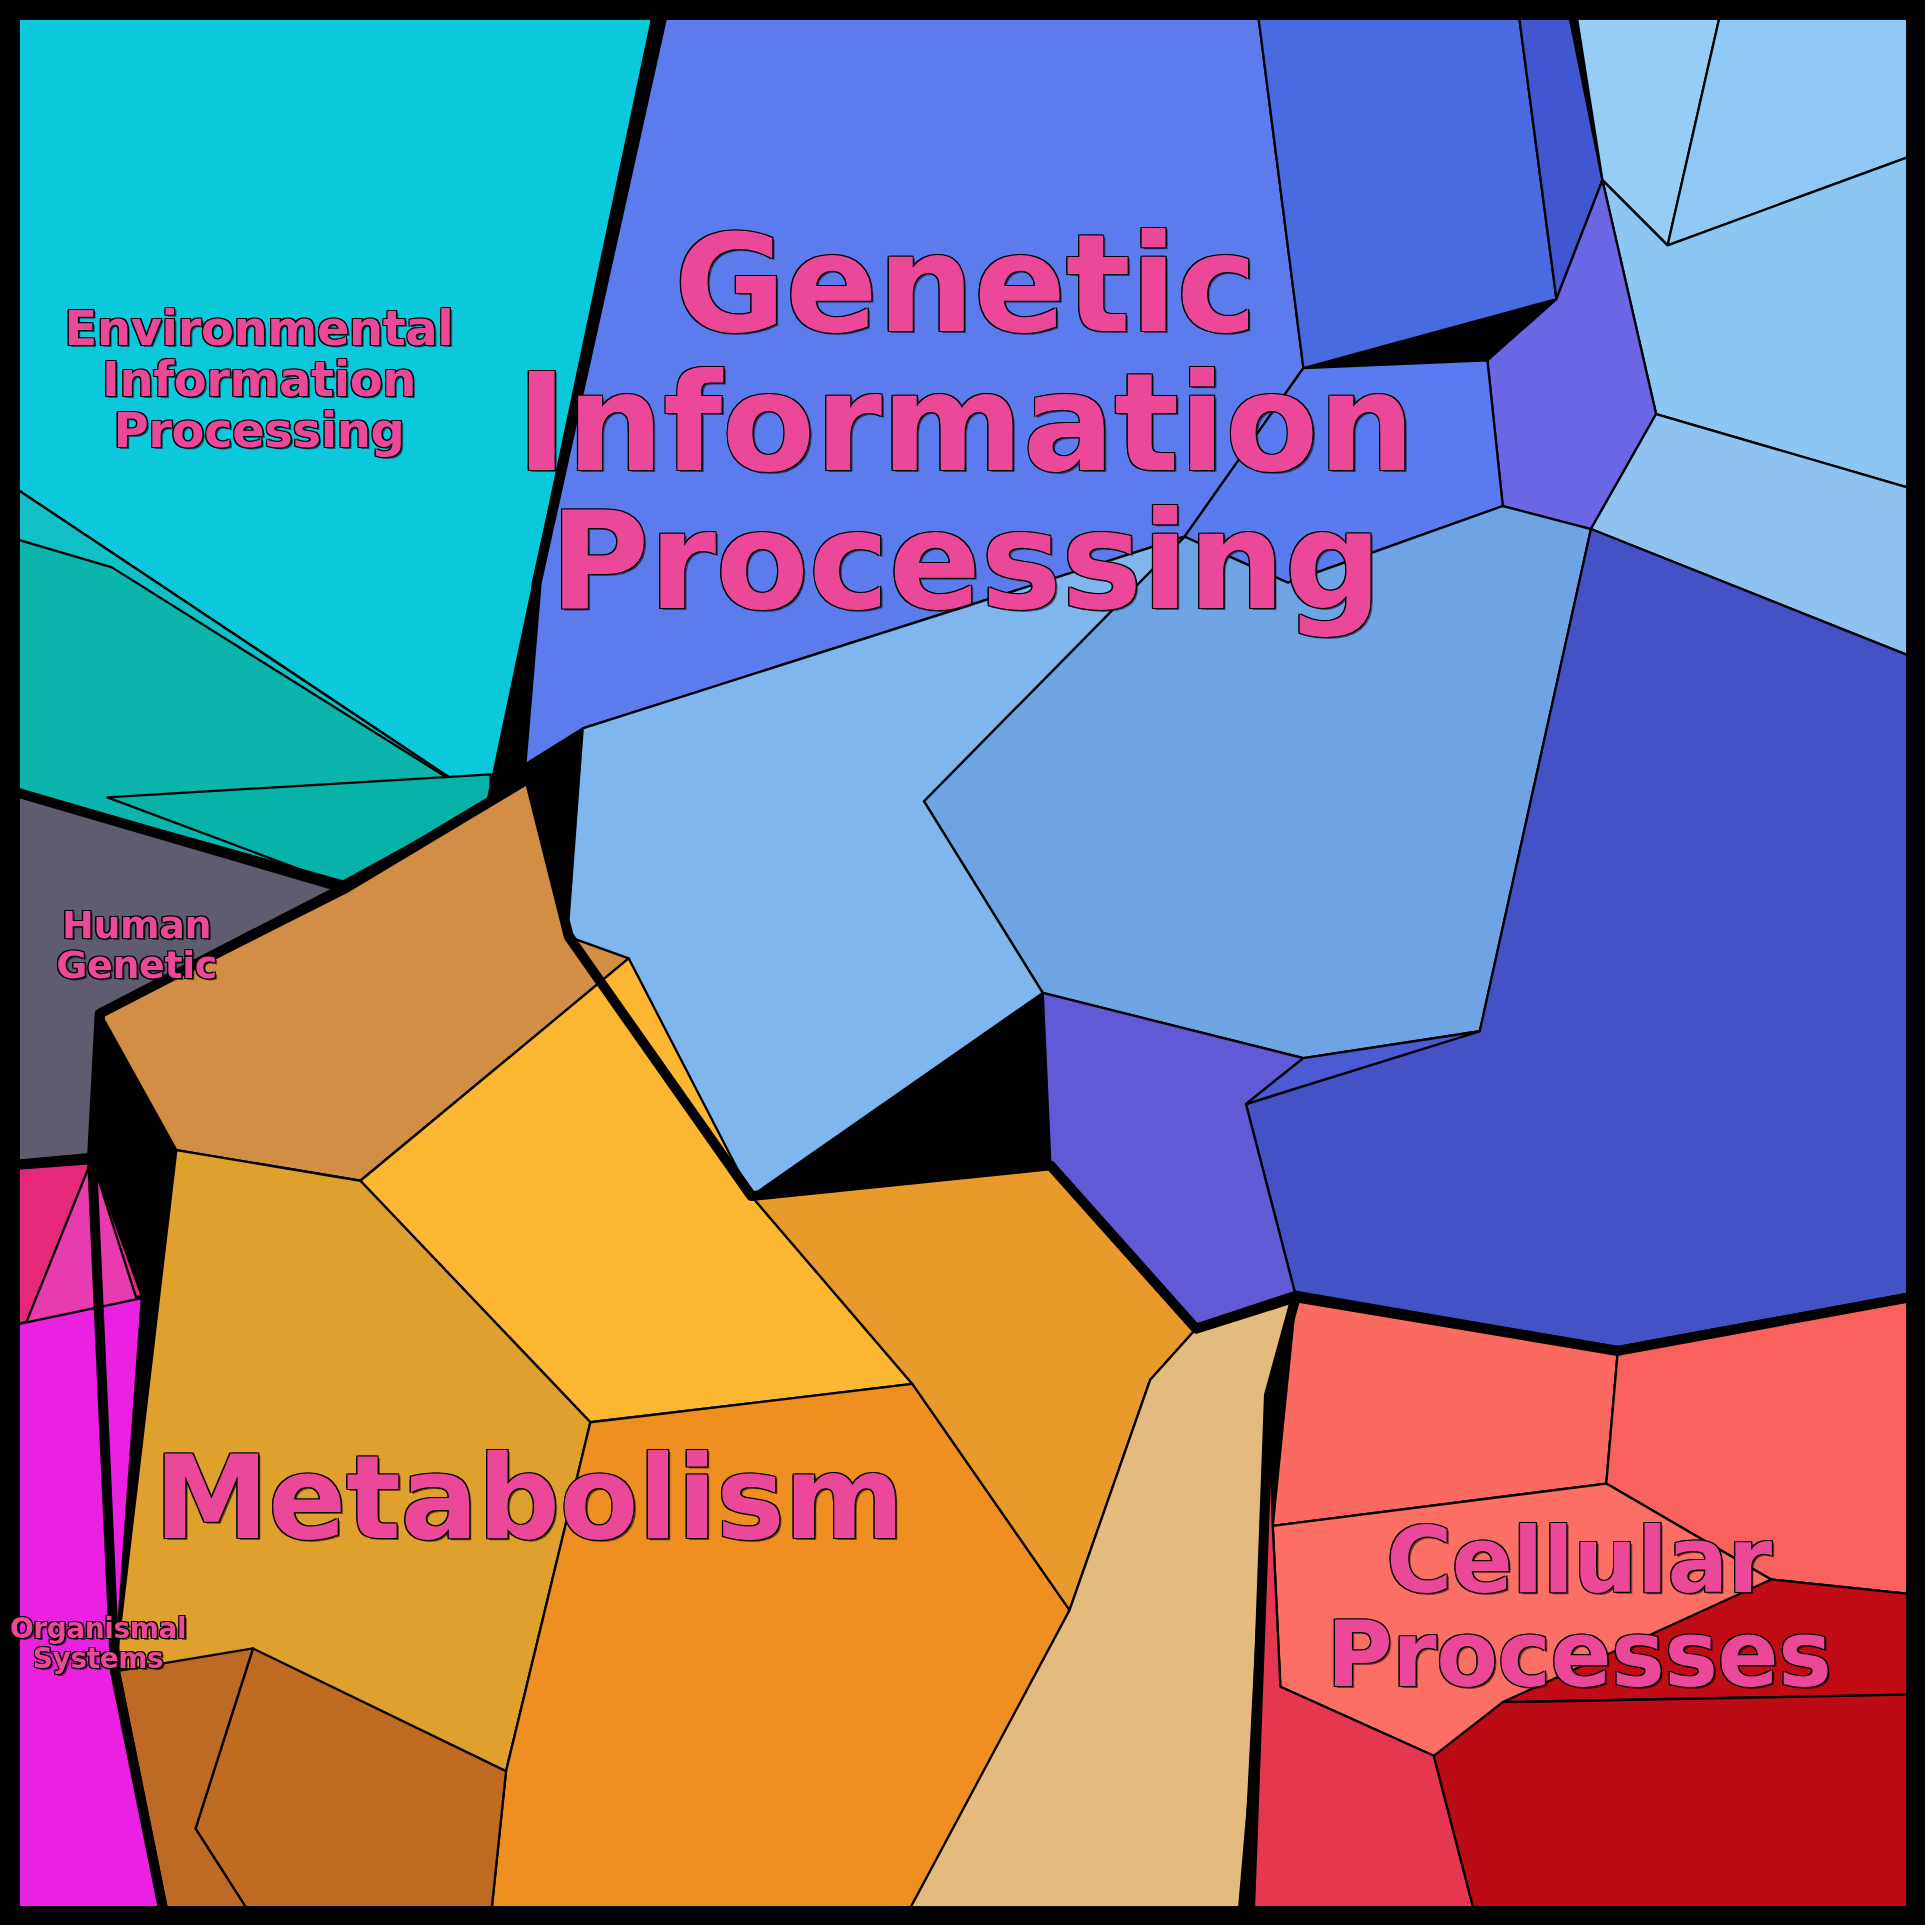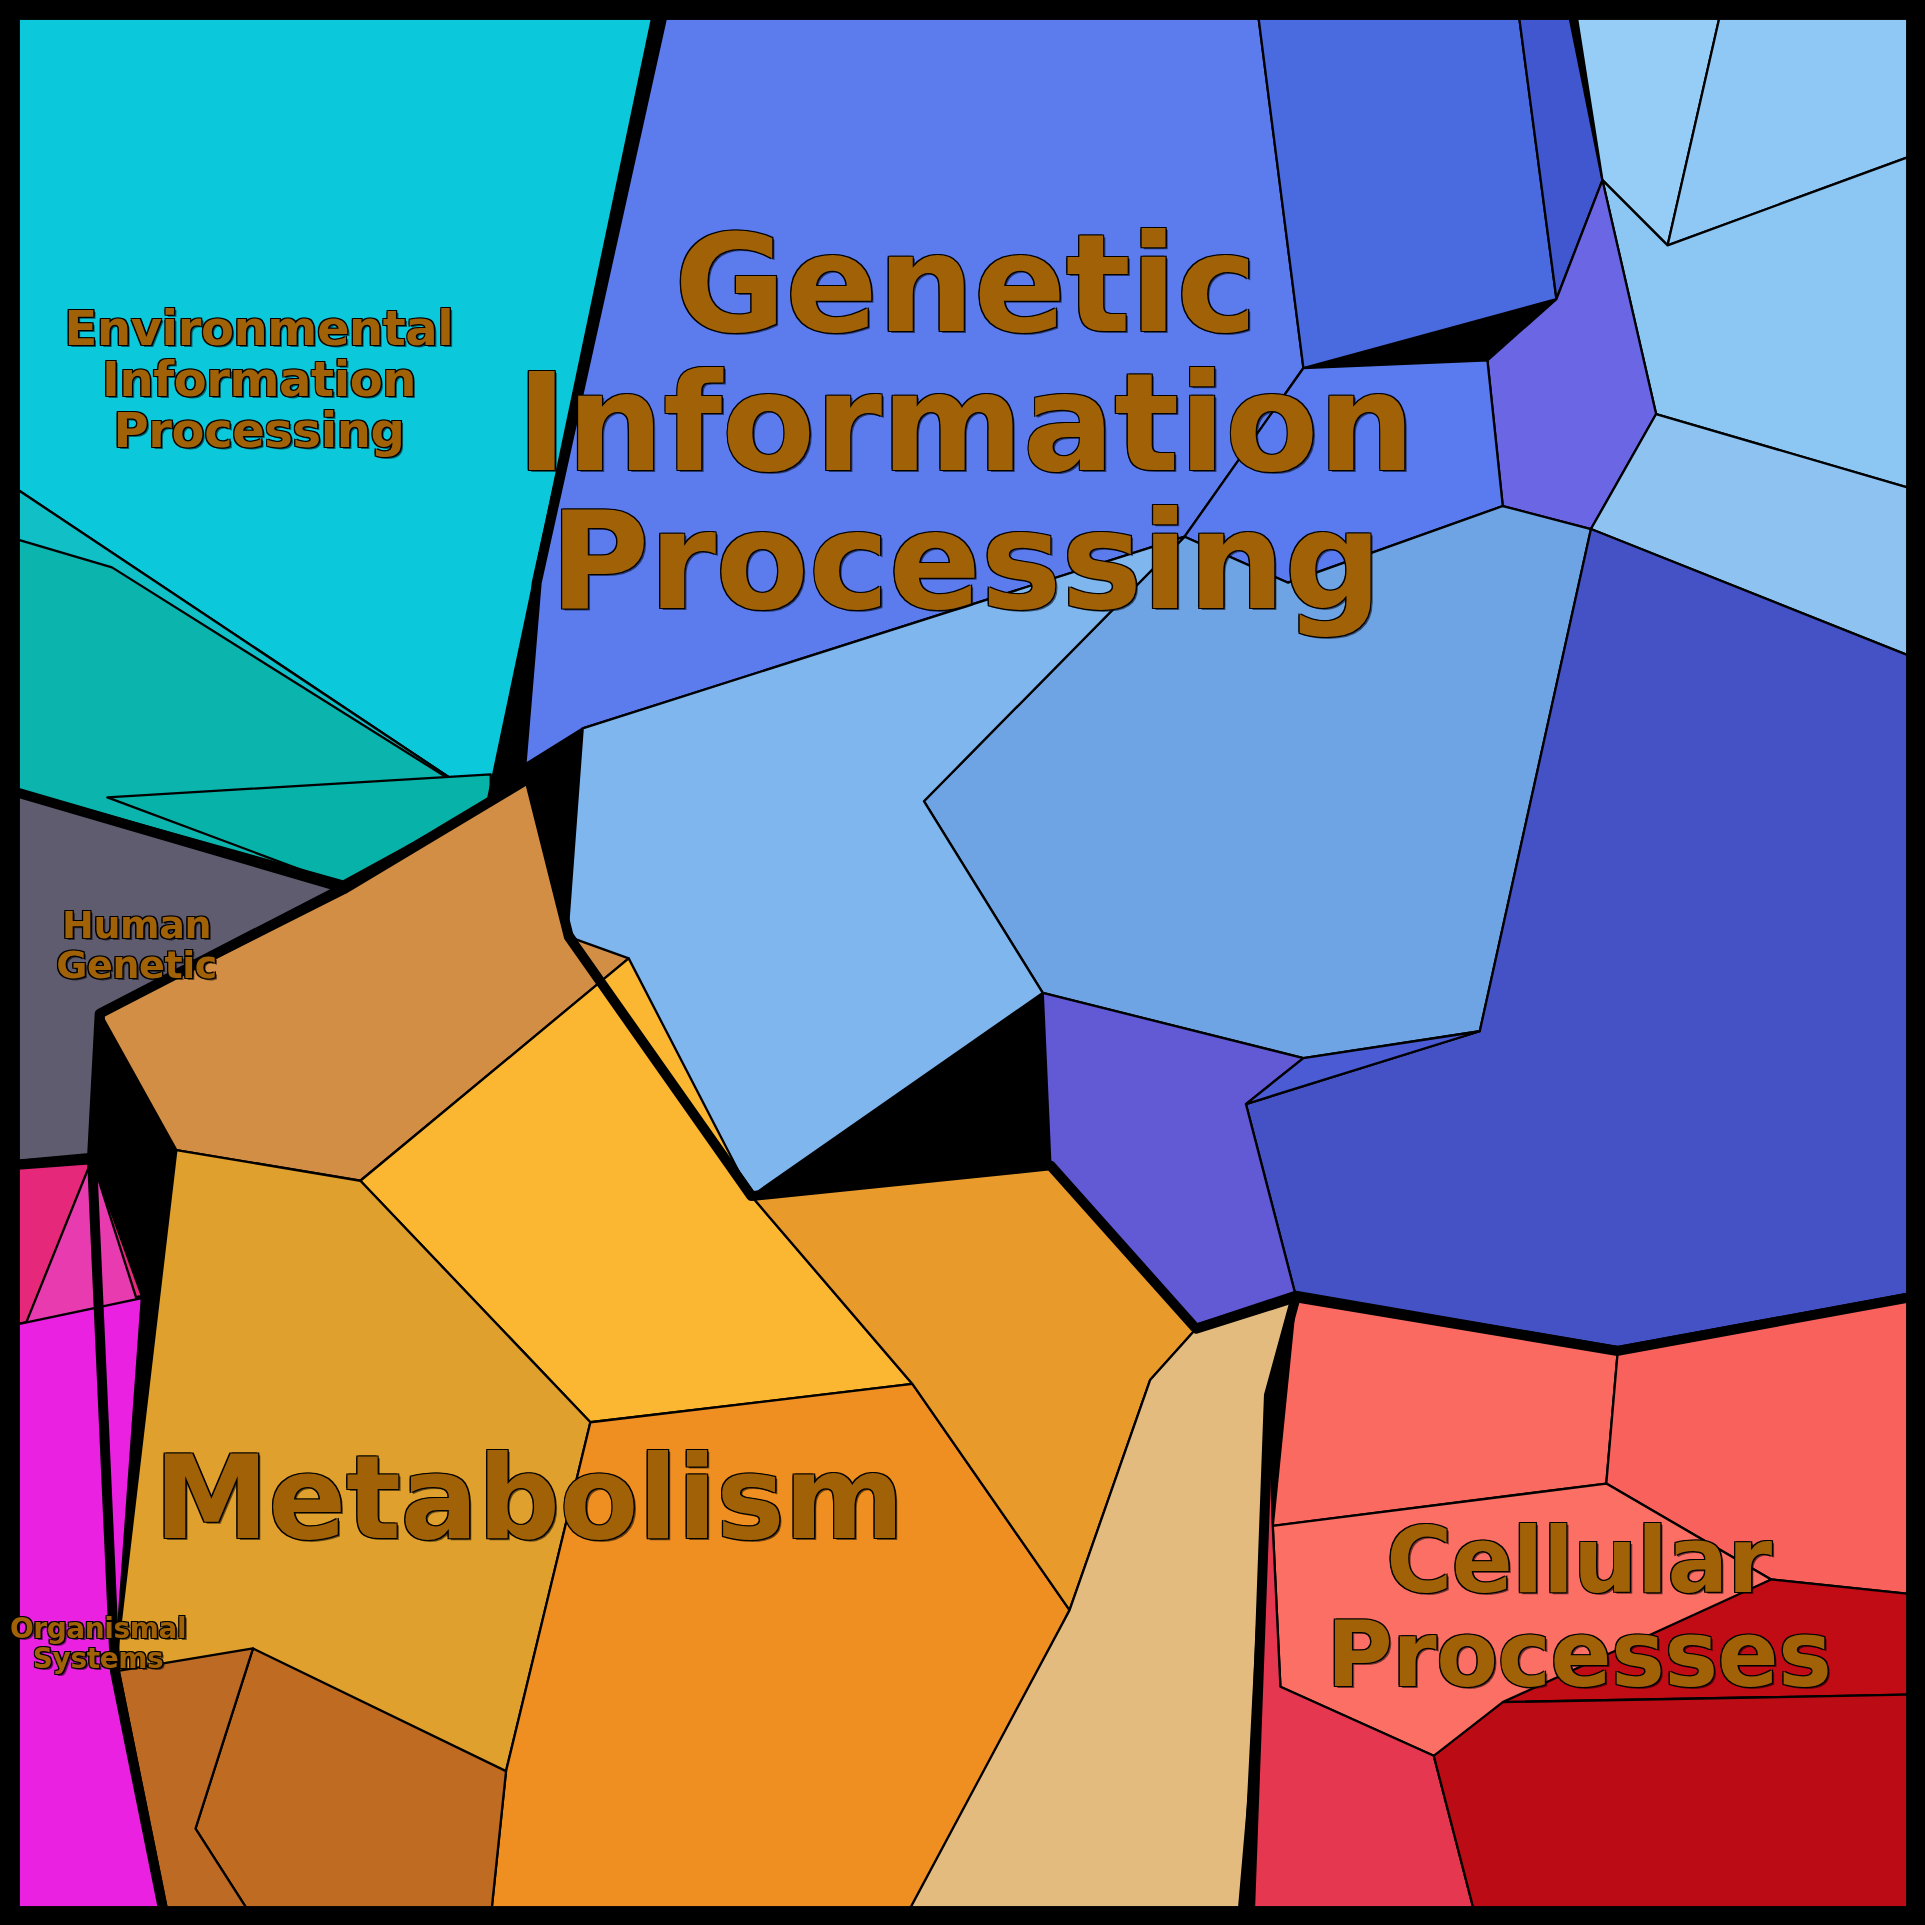--- a/index.html
+++ b/index.html
@@ -15,21 +15,21 @@
     overflow: hidden;
     font-family: "DejaVu Sans", sans-serif;
   }
   #treemap { display: block; width: 1926px; height: 1926px; }
   .cell-leaf { stroke: #000000; stroke-width: 3; stroke-linejoin: round; }
   .cell-group { fill: none; stroke: #000000; stroke-width: 13; stroke-linejoin: round; }
   .frame { fill: none; stroke: #000000; stroke-width: 26; }
 
   .label {
     position: absolute;
-    color: #a16207;
+    color: #ec4899;
     font-weight: bold;
     text-align: center;
     line-height: 1.0;
     white-space: pre-line;
     text-shadow:
        2.3px 2.3px 0 rgba(0,0,0,0.55),
       -1.2px -1.2px 0 #000,
        1.2px -1.2px 0 #000,
       -1.2px  1.2px 0 #000,
        1.2px  1.2px 0 #000;

